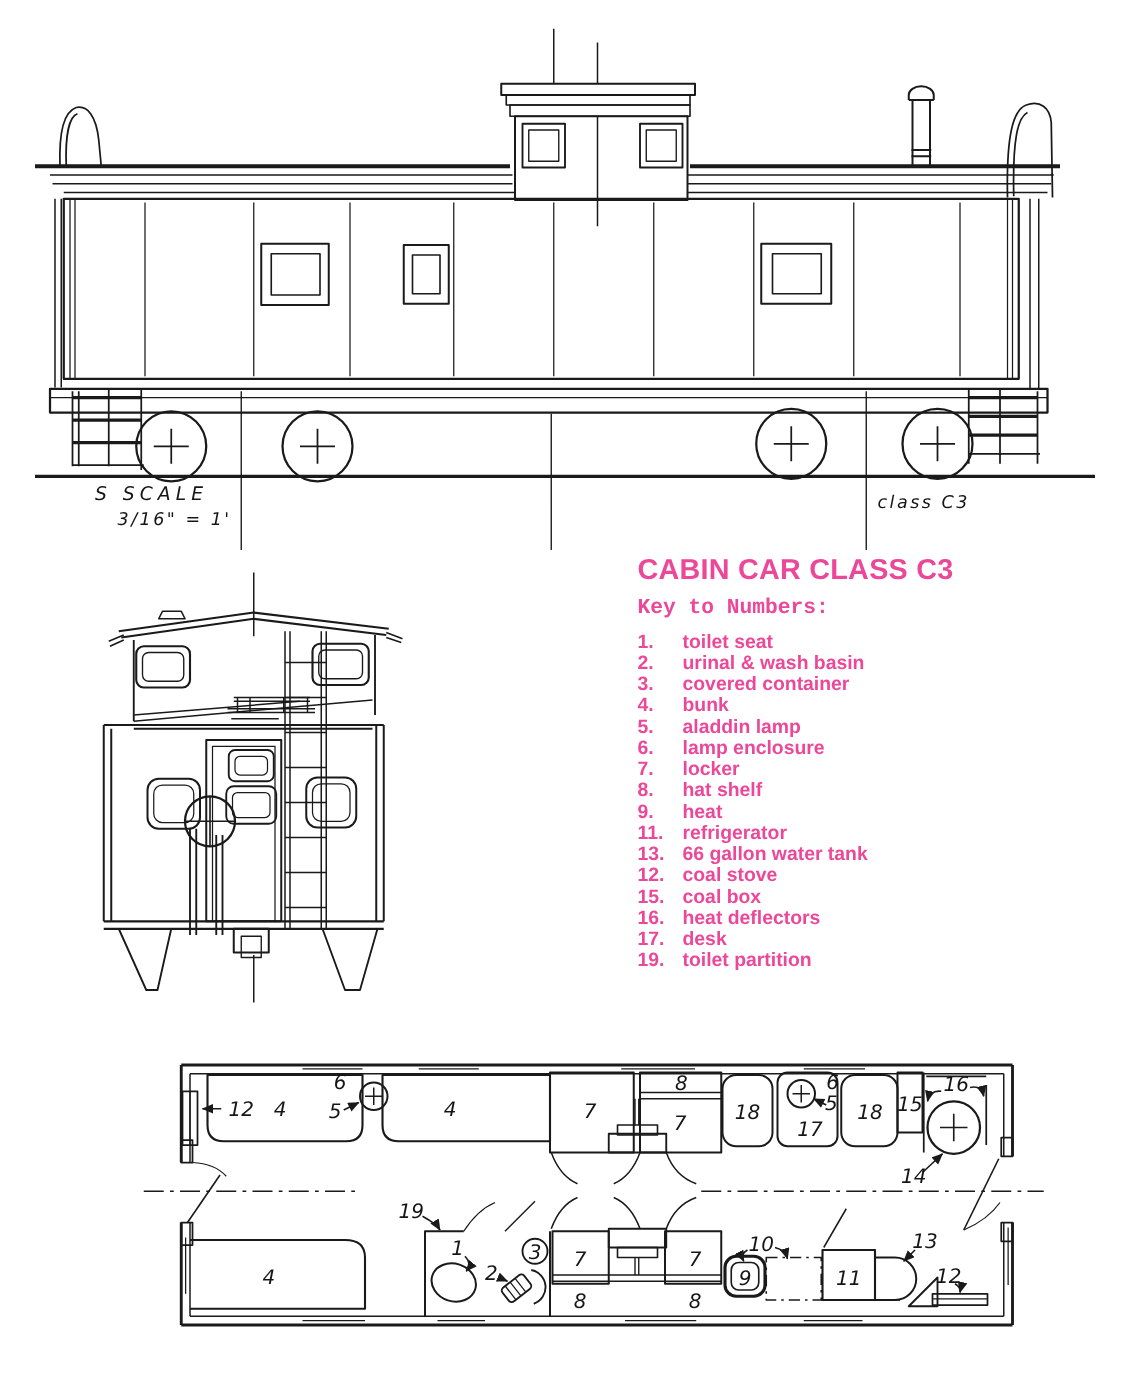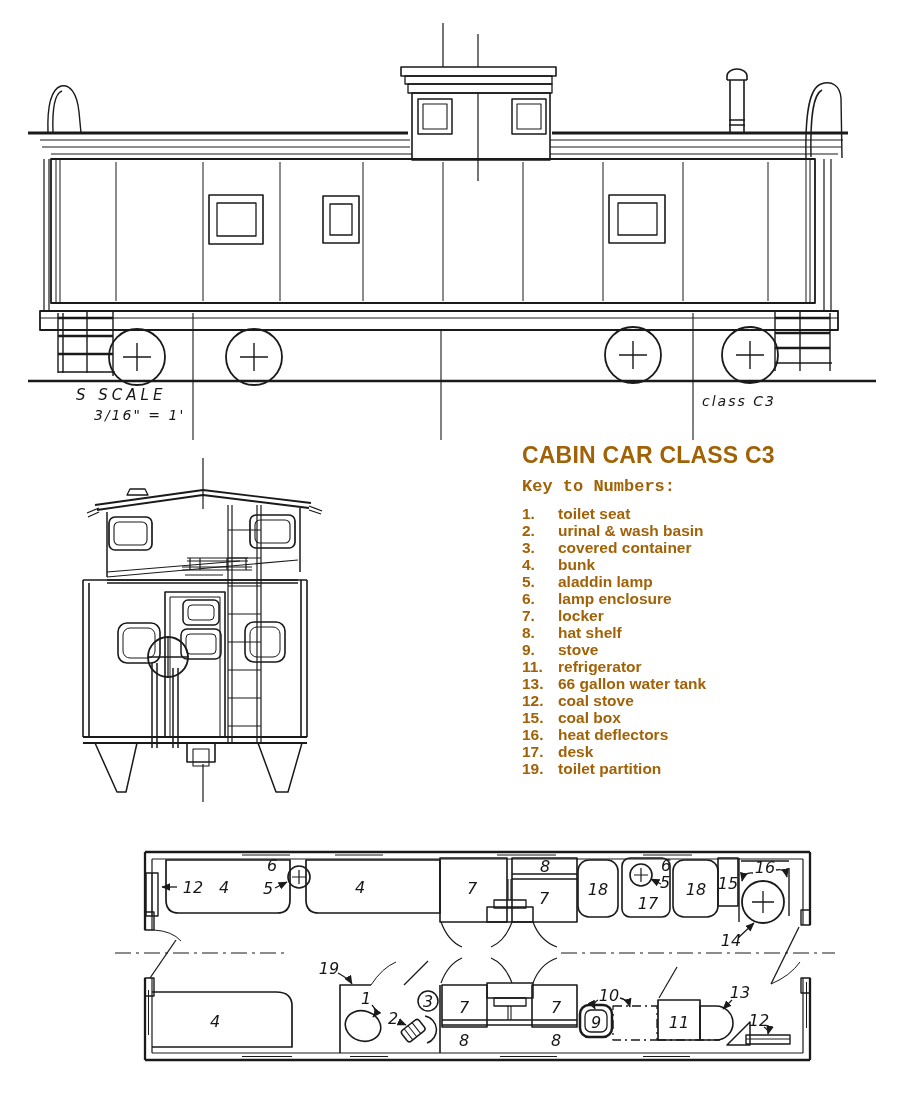--- a/index.html
+++ b/index.html
@@ -1,23 +1,23 @@
 <!DOCTYPE html>
 <html><head>
 <meta charset="utf-8">
 <style>
   html,body{margin:0;padding:0;background:#ffffff;}
   .page{position:relative;width:900px;height:1102px;background:#ffffff;overflow:hidden;
-        font-family:"Liberation Sans",sans-serif;color:#a16207;}
+        font-family:"Liberation Sans",sans-serif;color:#ec4899;}
   svg{position:absolute;}
   .ln{fill:none;stroke:#1a1a1a;stroke-linejoin:round;stroke-linecap:butt;}
   .hw{font-family:"DejaVu Sans",sans-serif;font-style:italic;font-size:16px;fill:#161616;}
   .hw-s{font-family:"DejaVu Sans",sans-serif;font-style:italic;font-size:14px;fill:#161616;letter-spacing:2px;}
   .hw-sc{font-family:"DejaVu Sans",sans-serif;font-style:italic;font-size:15px;fill:#161616;letter-spacing:4px;}
-  .key{position:absolute;left:510px;top:442px;width:350px;margin-left:12px;}
+  .key{position:absolute;left:510px;top:442px;width:350px;}
   .key-title{font-size:23px;font-weight:bold;letter-spacing:0.2px;}
   .key-sub{font-size:17px;font-weight:bold;margin-top:8px;font-family:Liberation Mono, monospace;}
   .key-list{margin-top:9px;}
   .krow{display:flex;font-size:15.5px;font-weight:bold;line-height:17px;}
   .knum{width:36px;flex:none;}
 </style>
 </head>
 <body>
 
 <div class="page">
@@ -176,21 +176,21 @@
       <div class="krow">
           <span class="knum">7.</span>
           <span>locker</span>
         </div>
       <div class="krow">
           <span class="knum">8.</span>
           <span>hat shelf</span>
         </div>
       <div class="krow">
           <span class="knum">9.</span>
-          <span>stove</span>
+          <span>heat</span>
         </div>
       <div class="krow">
           <span class="knum">11.</span>
           <span>refrigerator</span>
         </div>
       <div class="krow">
           <span class="knum">13.</span>
           <span>66 gallon water tank</span>
         </div>
       <div class="krow">

